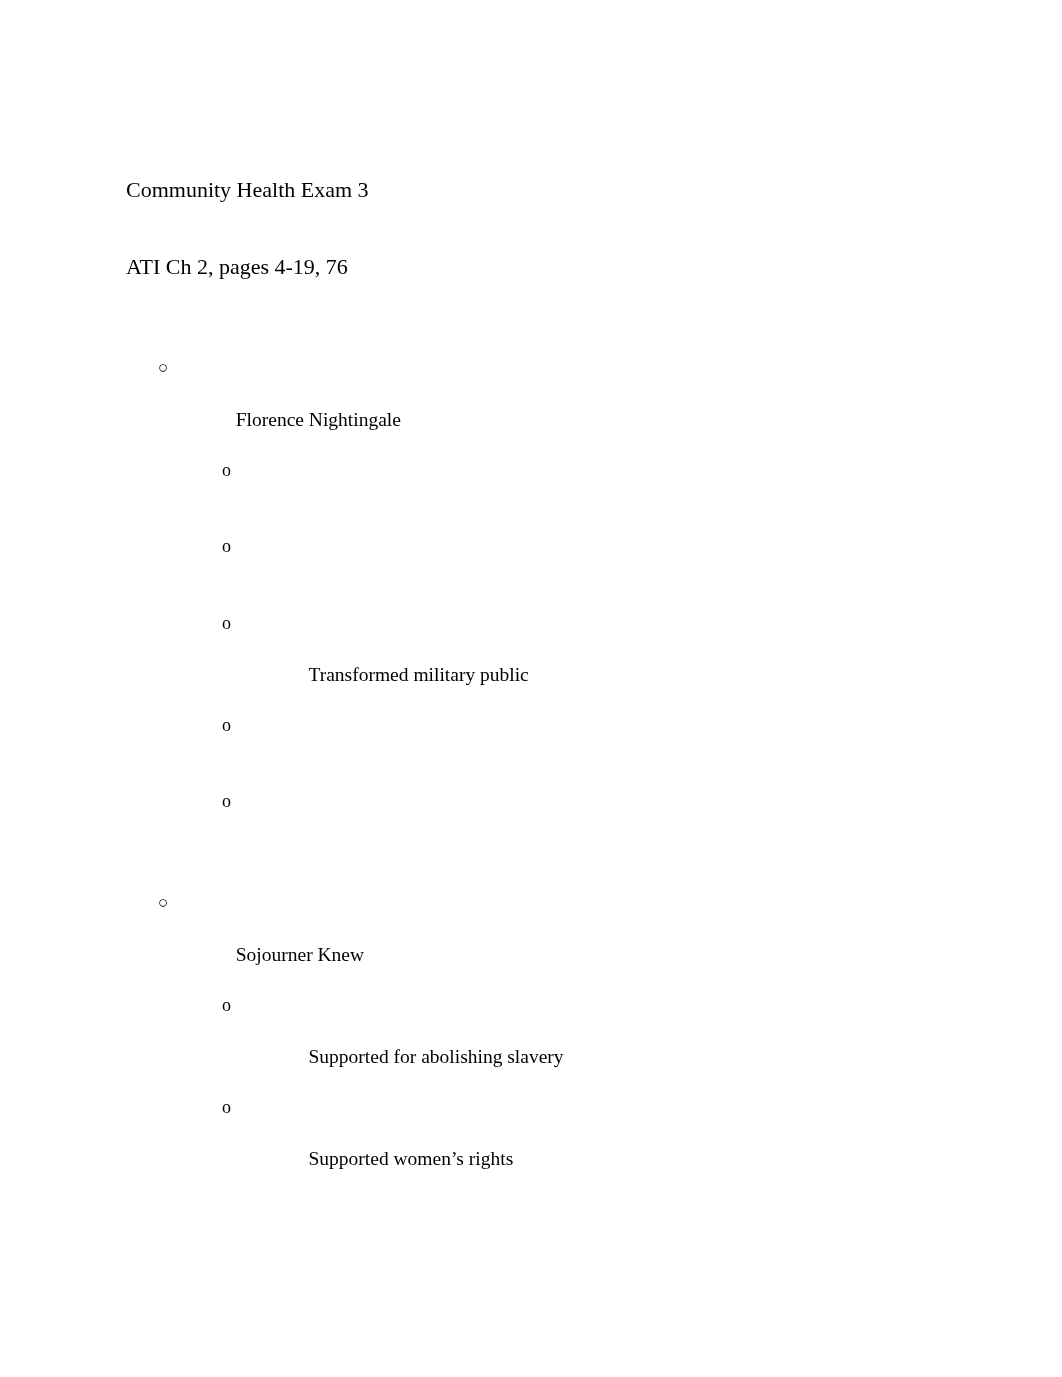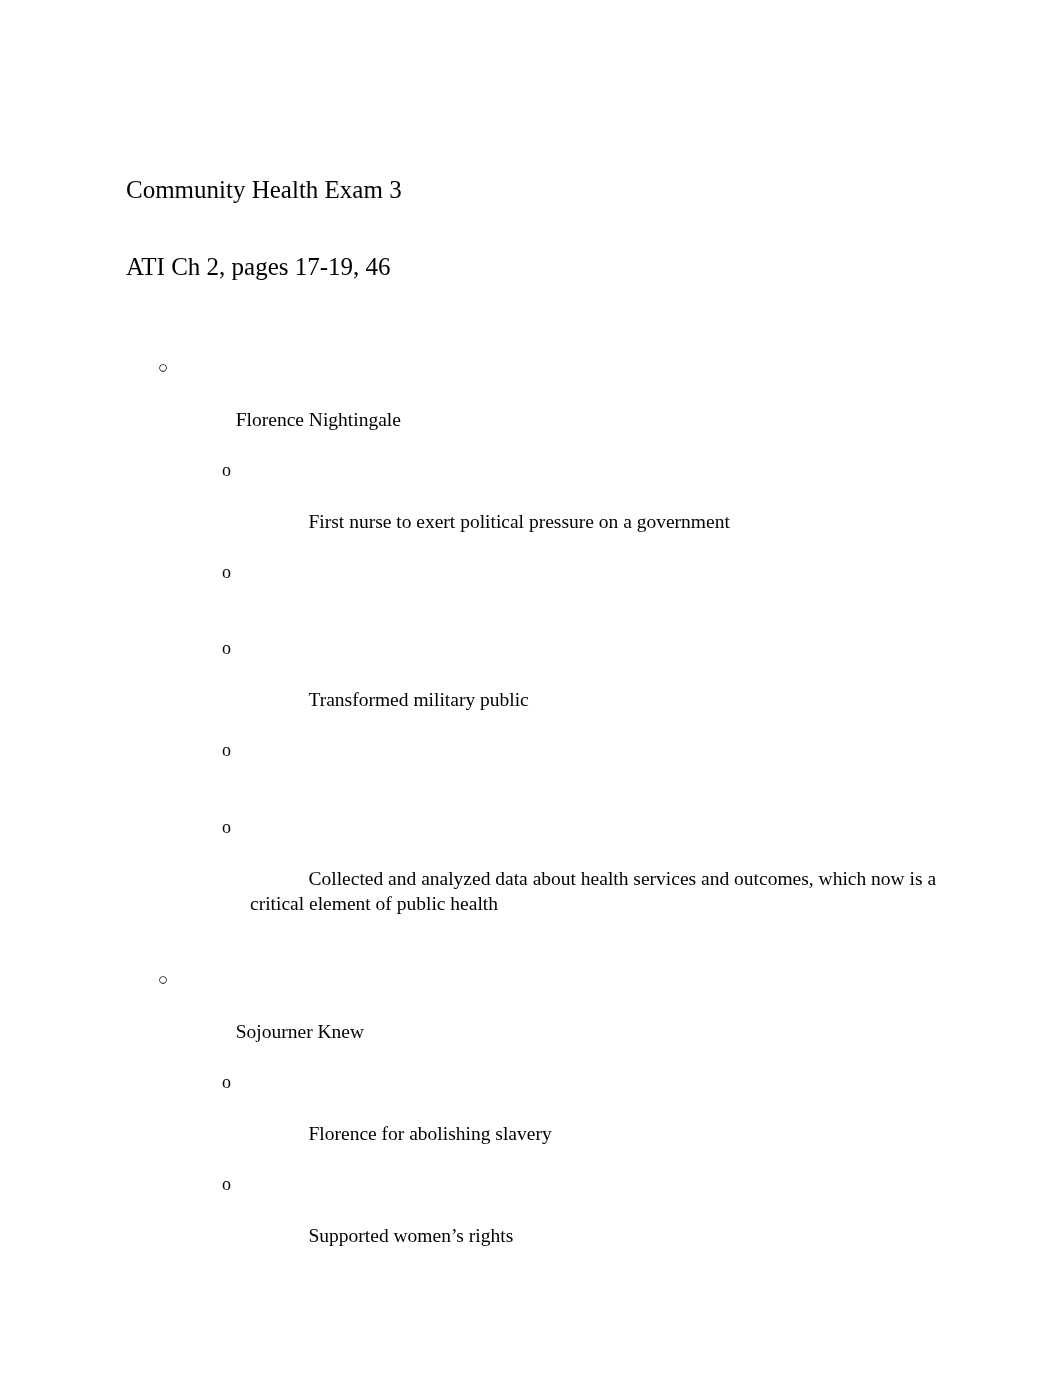--- a/index.html
+++ b/index.html
@@ -23,21 +23,21 @@
   }
   .content {
     position: absolute;
     left: 126px;
     top: 126px;
     width: 812px;
   }
 
   
   .doc-header {
-    font-size: 25px;
+    font-size: 22px;
     line-height: 25.5px;
     white-space: pre-wrap;
   }
   .doc-header .hline {
     display: block;
   }
 
   
   .outline {
     margin: 0;
@@ -94,61 +94,59 @@
   }
 </style>
 </head>
 <body>
 
 <div class="page">
   <div class="content">
 
     <div class="doc-header">
       <span class="hline">Community Health Exam 3</span>
-      <span class="hline">ATI Ch 2, pages 17-19, 46</span>
+      <span class="hline">ATI Ch 2, pages 4-19, 76</span>
     </div>
 
     <ul class="outline">
 
       <li class="group first">
         <div class="lvl1">
           <span class="marker">○</span>
           <span>Florence Nightingale</span>
         </div>
         <ul class="sublist">
           <li class="lvl2">
             <span class="marker">o</span>
-            <span>First nurse to exert political pressure on a government</span>
           </li>
           <li class="lvl2">
             <span class="marker">o</span>
           </li>
           <li class="lvl2">
             <span class="marker">o</span>
             <span>Transformed military public</span>
           </li>
           <li class="lvl2">
             <span class="marker">o</span>
           </li>
           <li class="lvl2">
             <span class="marker">o</span>
-            <span>Collected and analyzed data about health services and outcomes, which now is a critical element of public health</span>
           </li>
         </ul>
       </li>
 
       <li class="group">
         <div class="lvl1">
           <span class="marker">○</span>
           <span>Sojourner Knew</span>
         </div>
         <ul class="sublist">
           <li class="lvl2">
             <span class="marker">o</span>
-            <span>Florence for abolishing slavery</span>
+            <span>Supported for abolishing slavery</span>
           </li>
           <li class="lvl2">
             <span class="marker">o</span>
             <span>Supported women’s rights</span>
           </li>
 
         </ul>
       </li>
 
     </ul>

